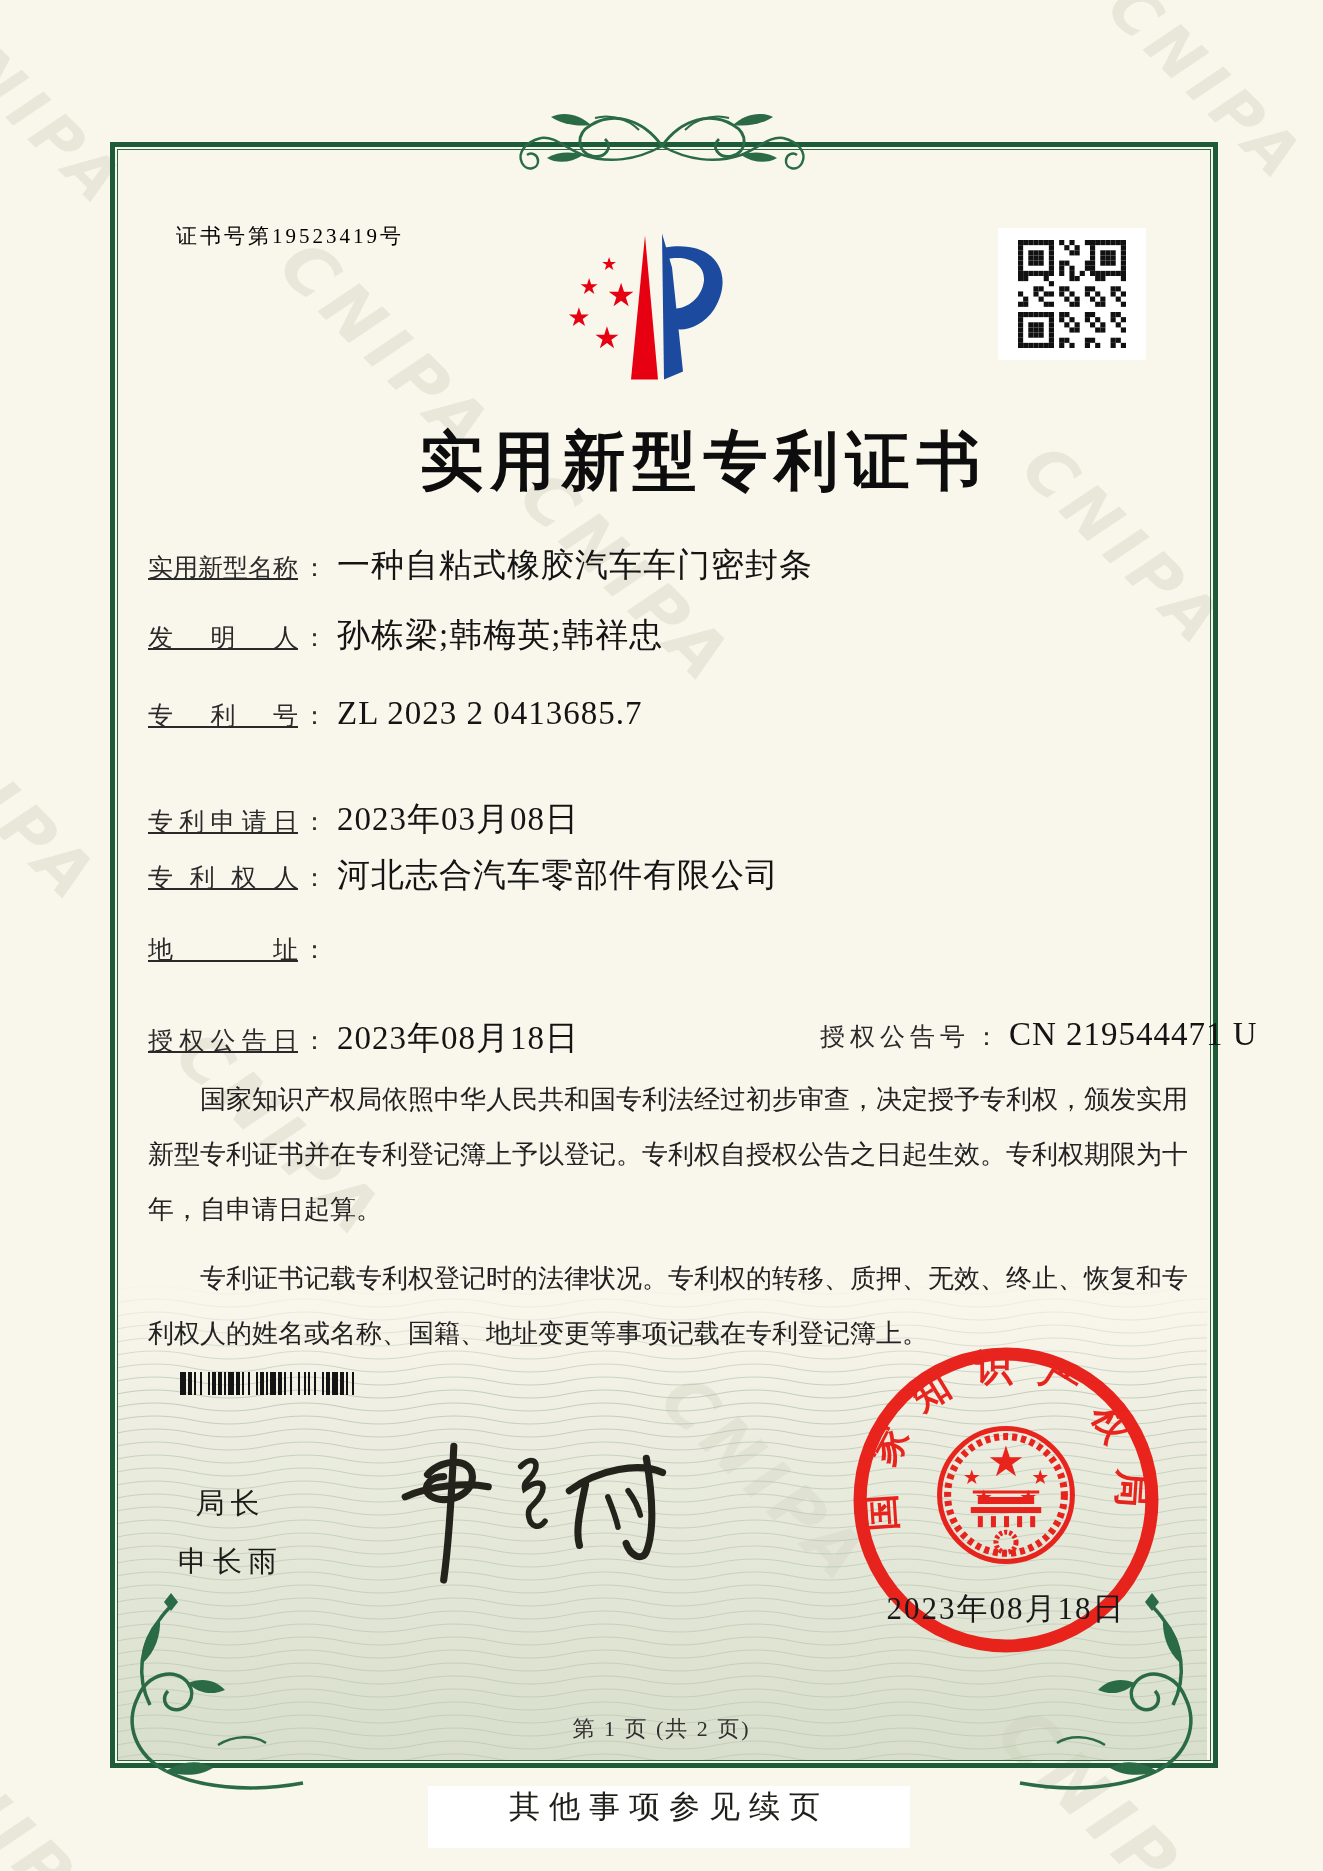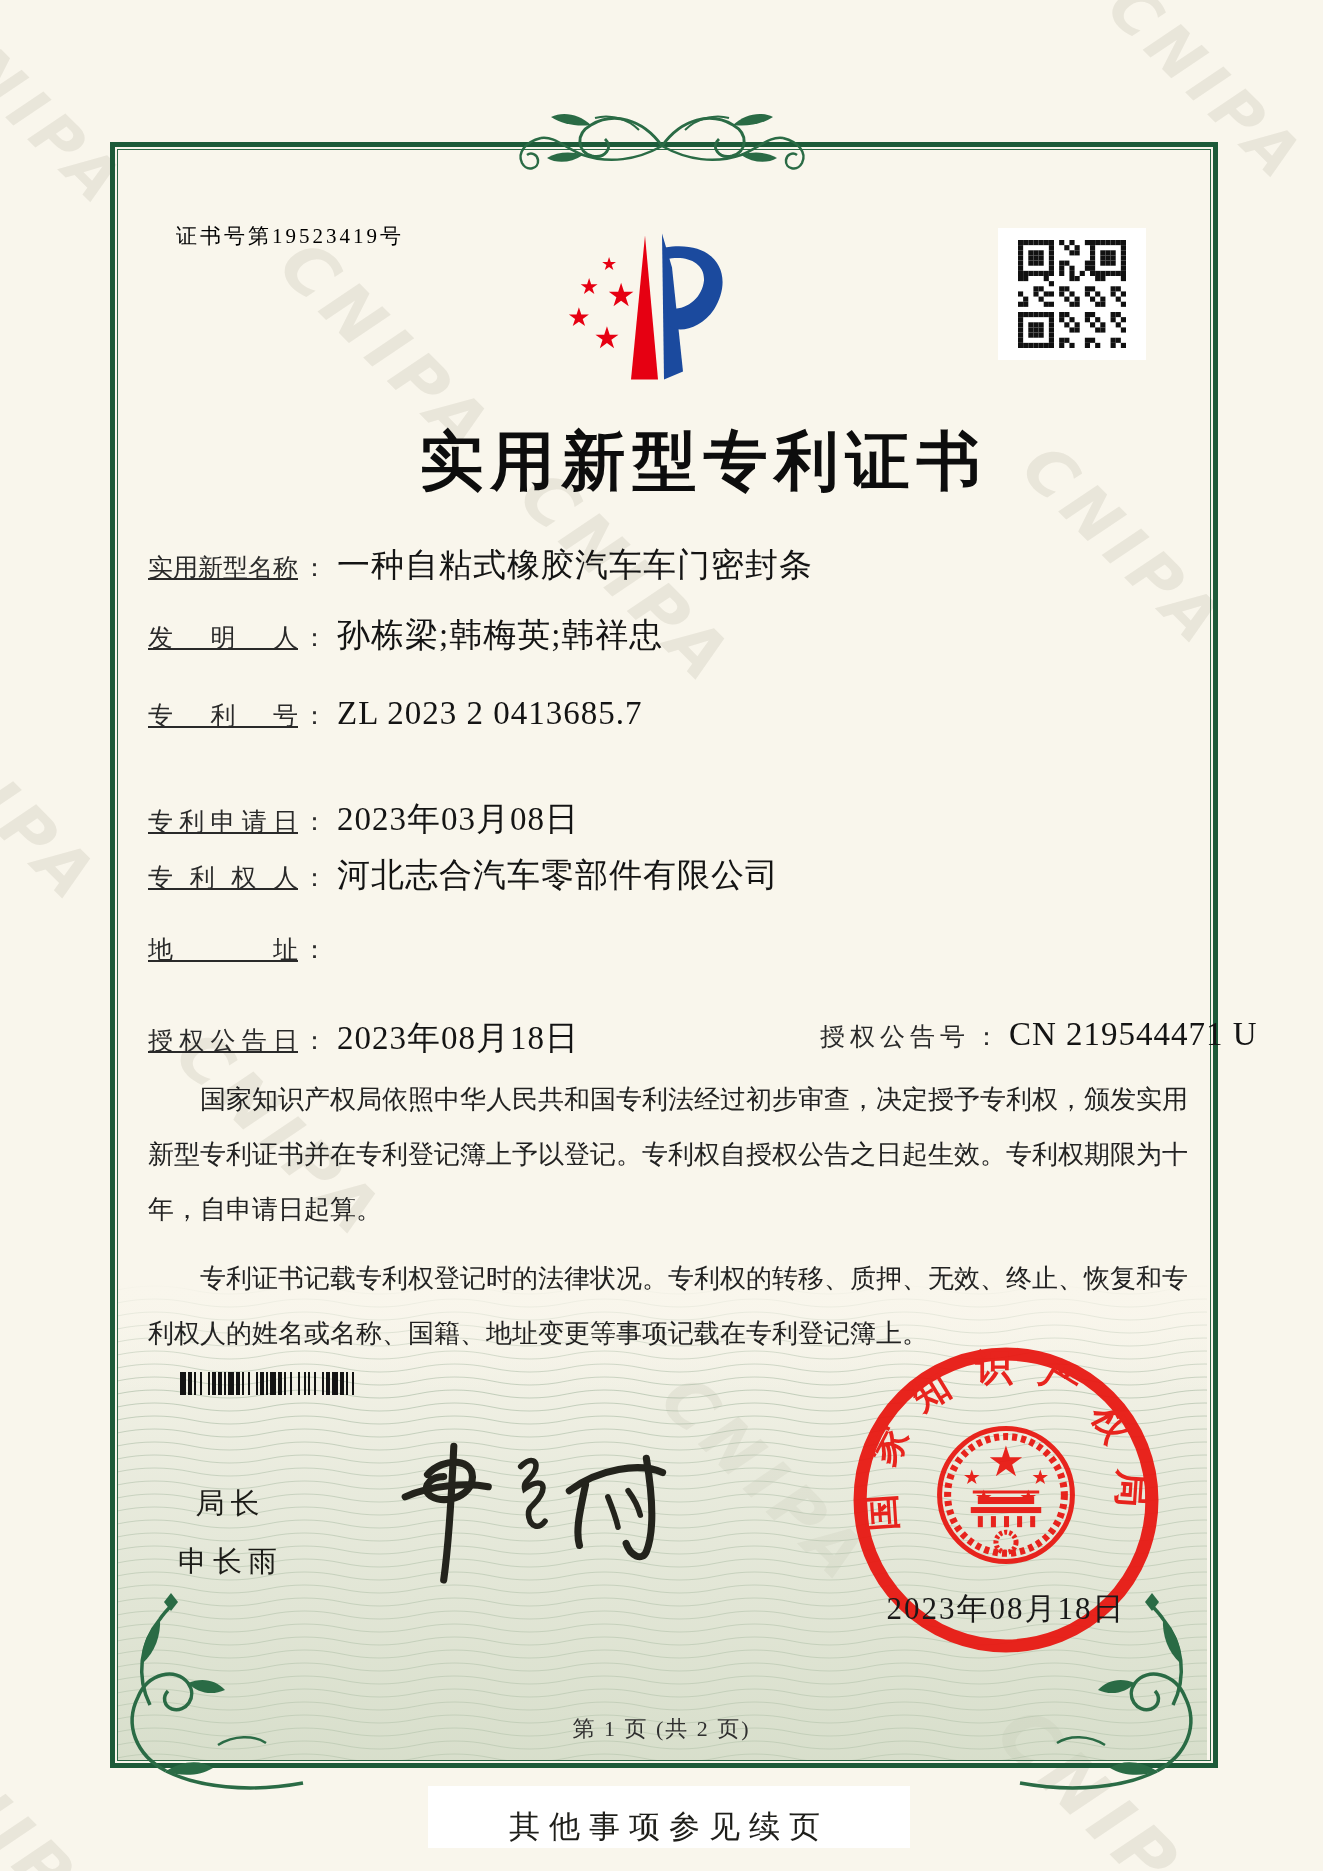--- a/index.html
+++ b/index.html
@@ -60,21 +60,21 @@
 
   
   .seal{position:absolute;left:850px;top:1344px;z-index:6;}
   .seal-date{position:absolute;left:850px;top:1588px;width:312px;text-align:center;
              font-size:31px;color:#191919;letter-spacing:2px;z-index:7;}
 
   
   .page-footer{position:absolute;left:0;top:1714px;width:1323px;text-align:center;
                font-size:22px;color:#2f2f2f;z-index:5;letter-spacing:2px;}
   .cont-box{position:absolute;left:428px;top:1786px;width:482px;height:62px;background:#ffffff;
-            z-index:5;display:flex;align-items:flex-end;justify-content:center;}
+            z-index:5;display:flex;align-items:flex-start;justify-content:center;}
   .cont-box span{font-size:31px;color:#1e1e1a;letter-spacing:9px;}
 
   .orn{position:absolute;z-index:4;pointer-events:none;}
 </style>
 </head>
 <body>
 
 <div class="page">
 
   <span class="wm" style="left:-35px;top:-5px;font-size:62px">CNIPA</span>

